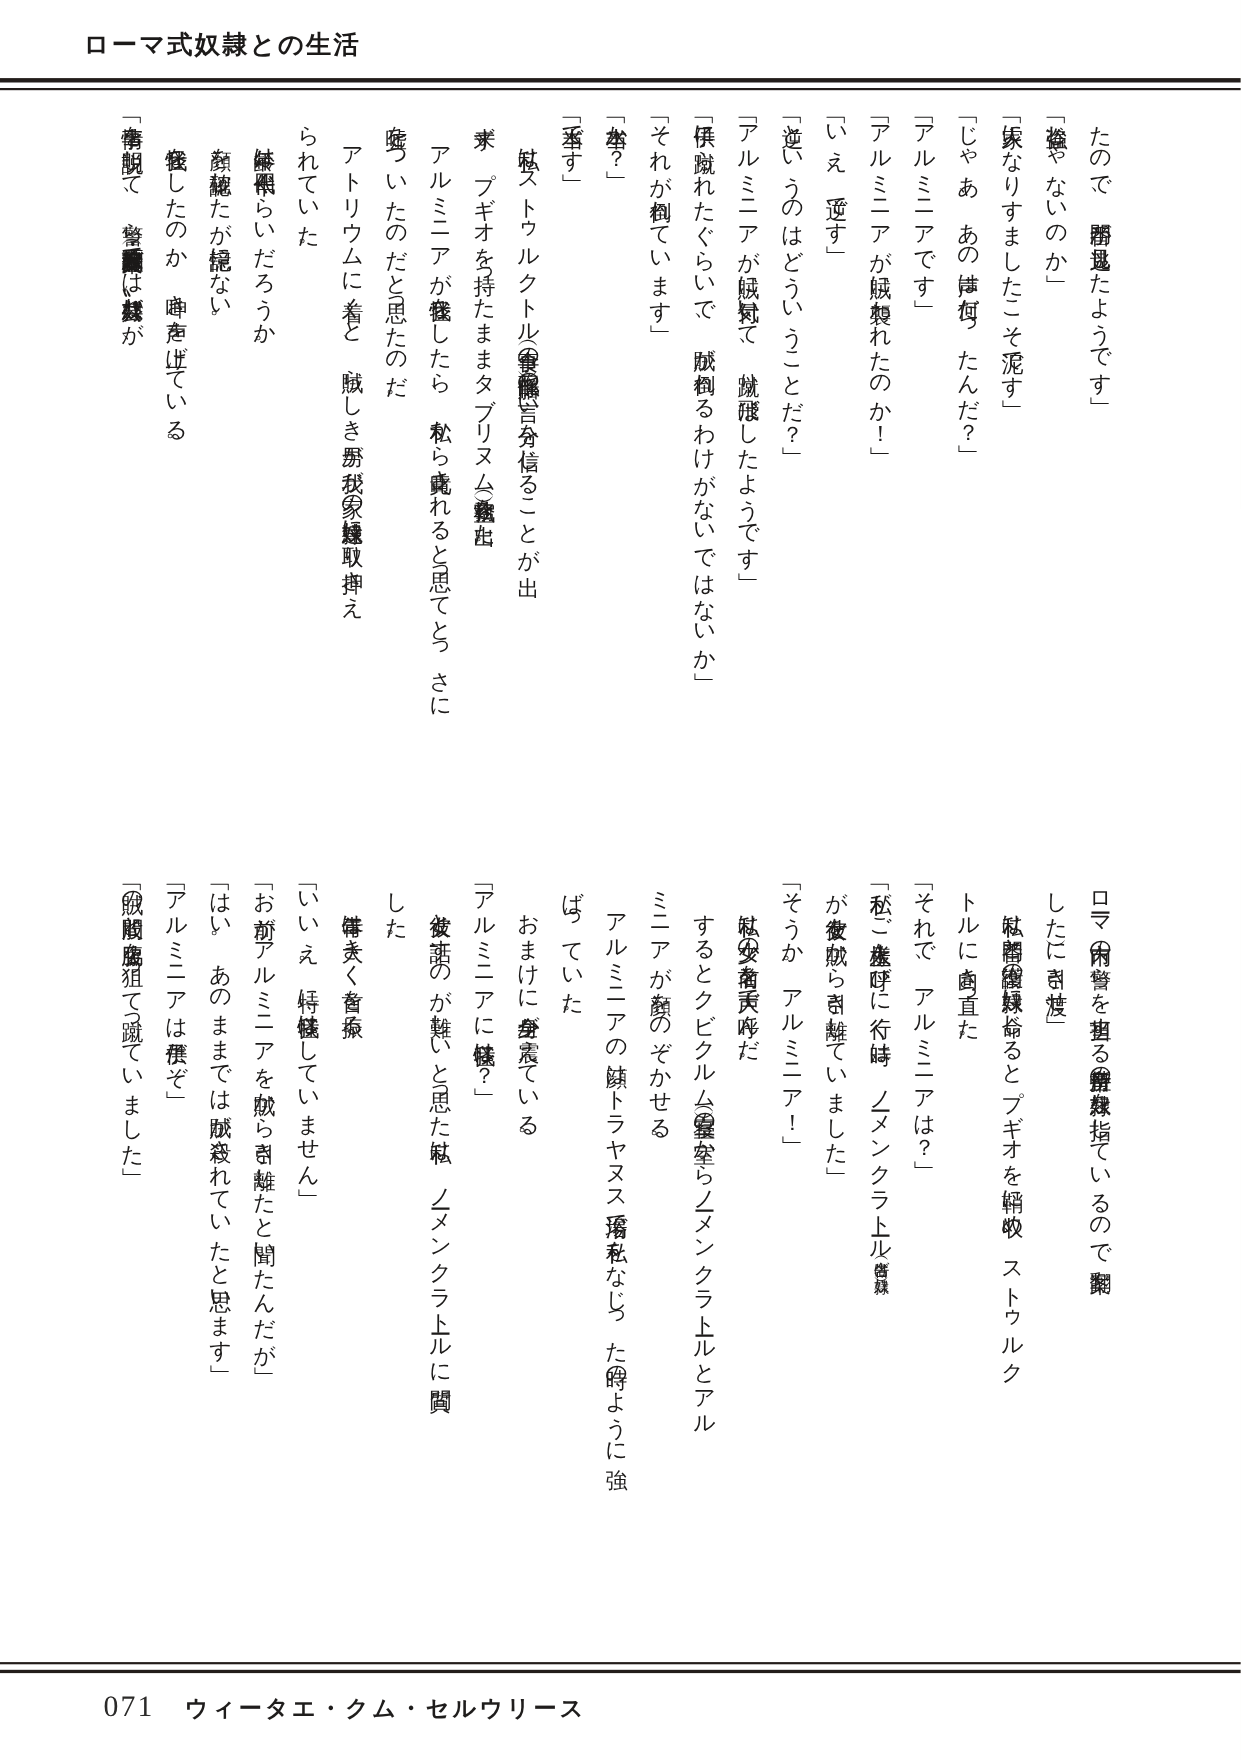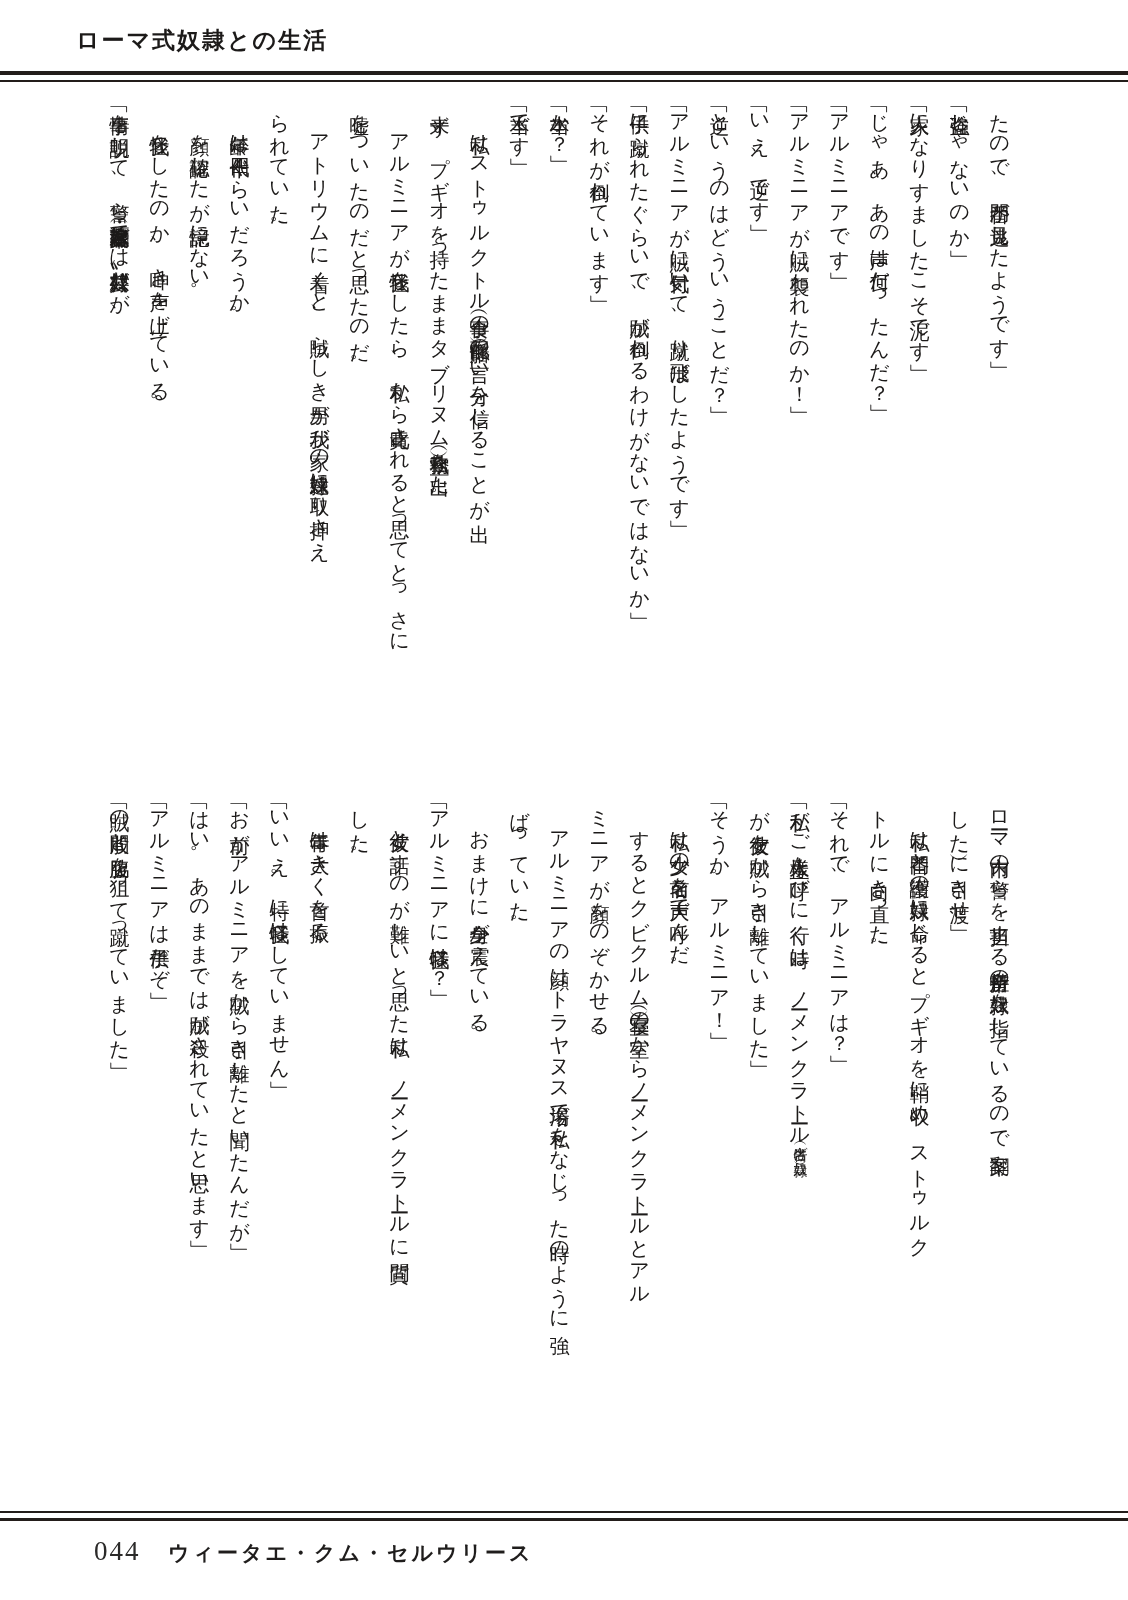--- a/index.html
+++ b/index.html
@@ -105,17 +105,17 @@
     <p class="tline">「いいえ。特に怪我はしていません」</p>
     <p class="tline">「お前がアルミニアを賊から引き離したと聞いたんだが」</p>
     <p class="tline">「はい。あのままでは賊が殺されていたと思います」</p>
     <p class="tline">「アルミニアは子供だぞ」</p>
     <p class="tline">「賊の股間と脇腹を狙って蹴っていました」</p>
   </section>
 
   <footer>
     <div class="rule rule-f-thin"></div>
     <div class="rule rule-f-thick"></div>
-    <span class="page-number">044</span>
+    <span class="page-number">071</span>
     <span class="book-title">ウィータエ・クム・セルウリース</span>
   </footer>
 
 </div>
 
 </body></html>

